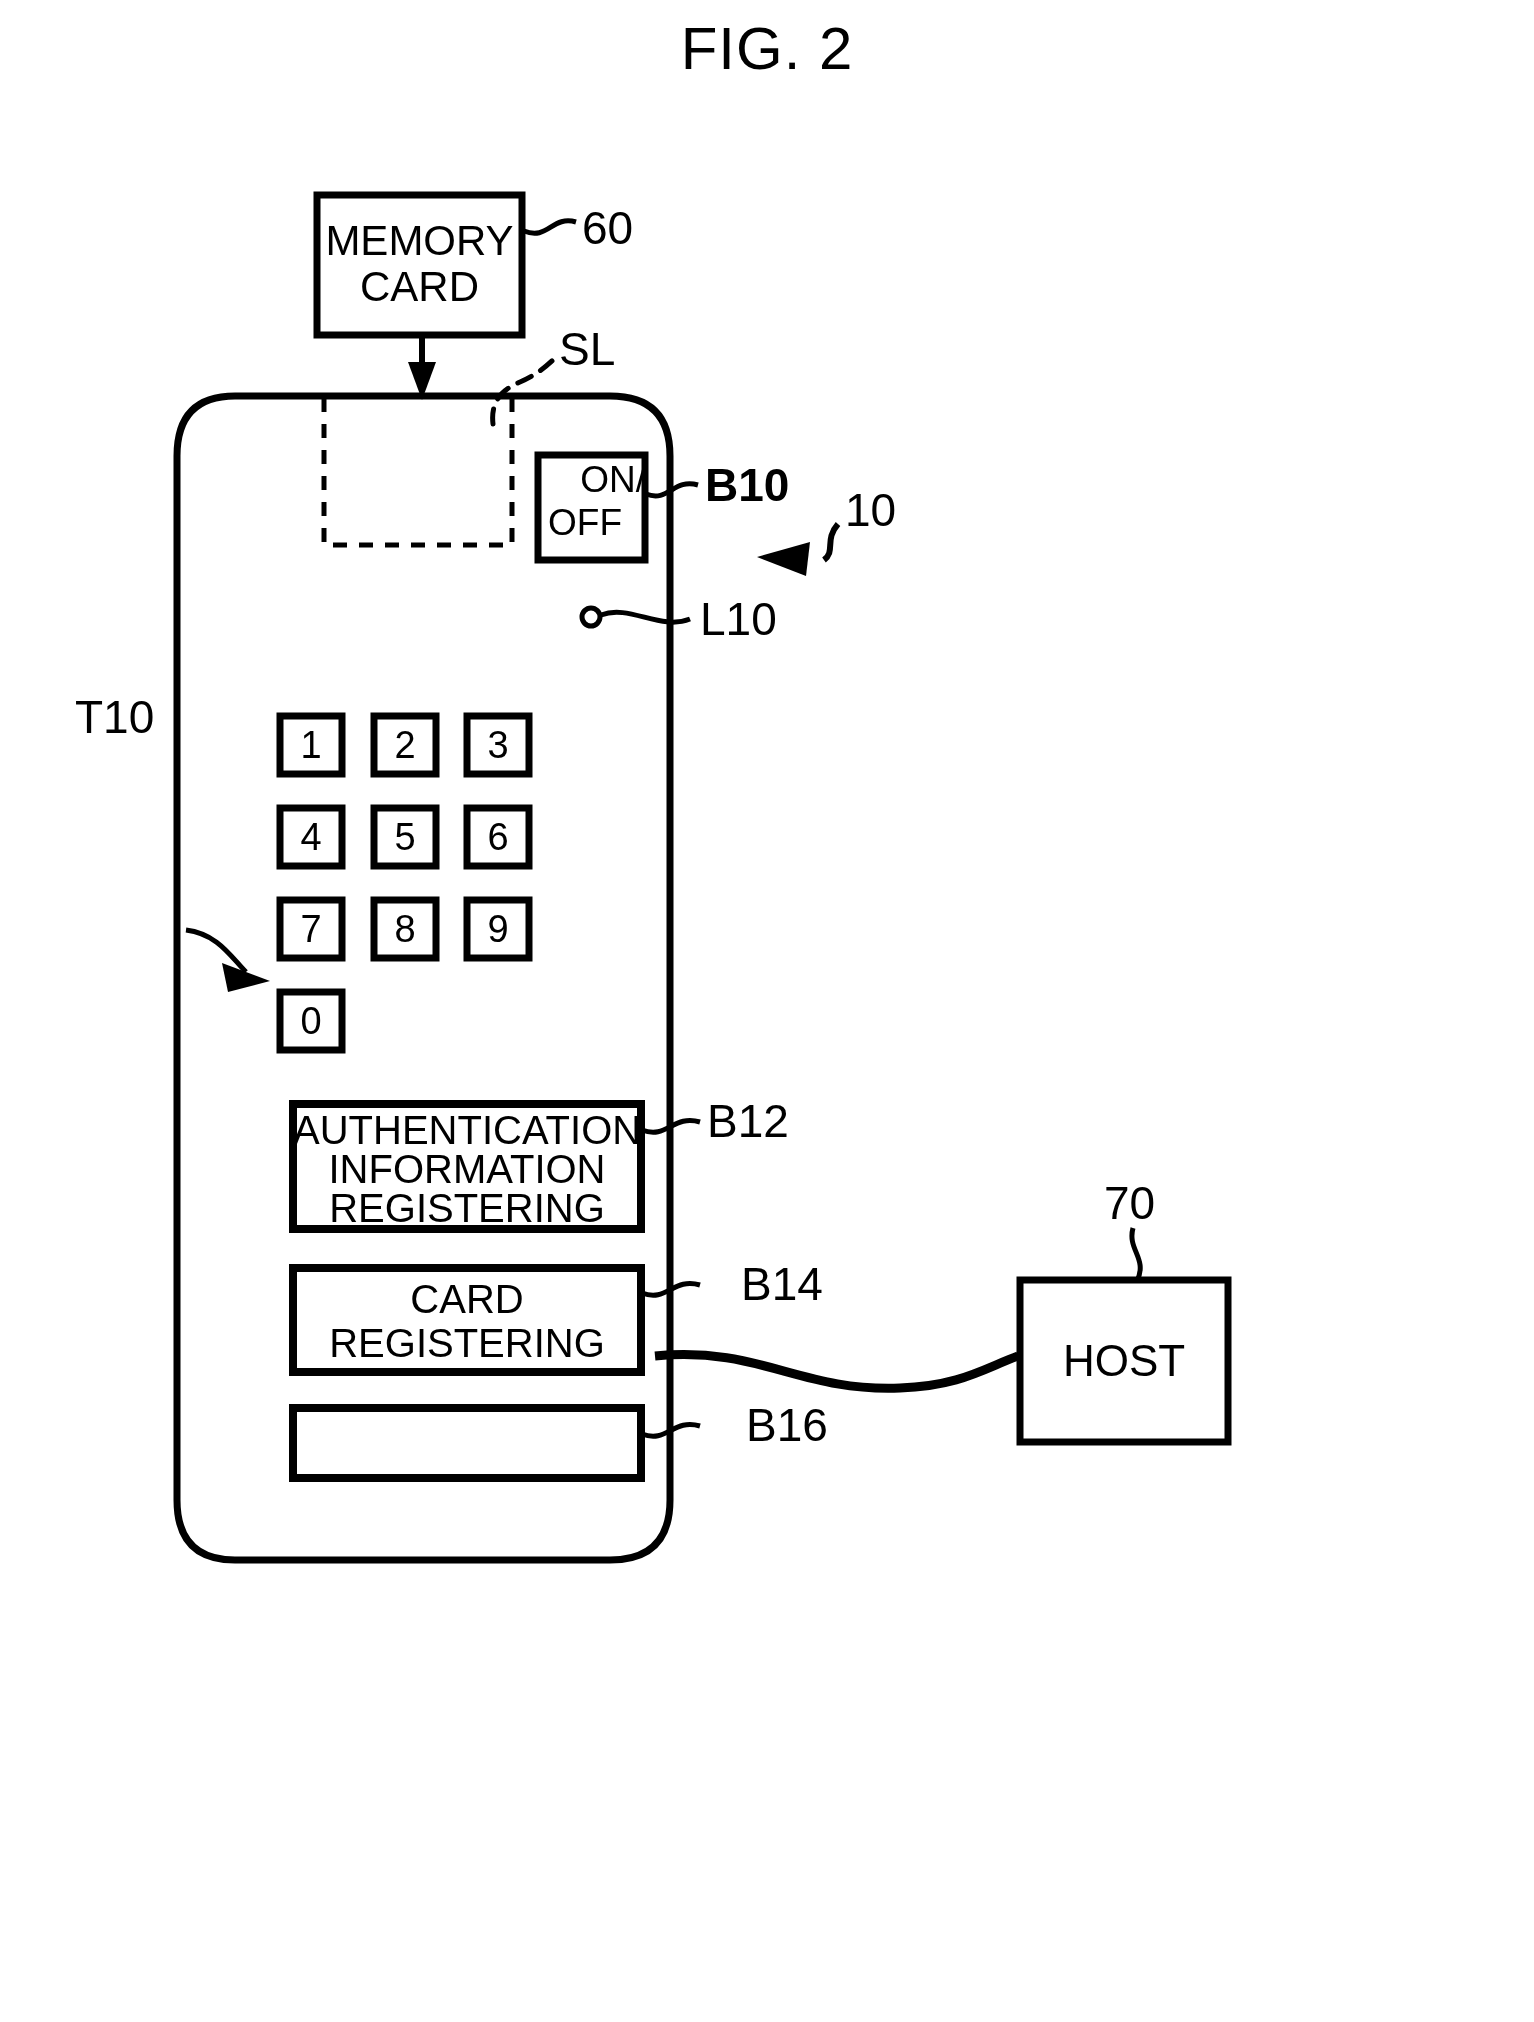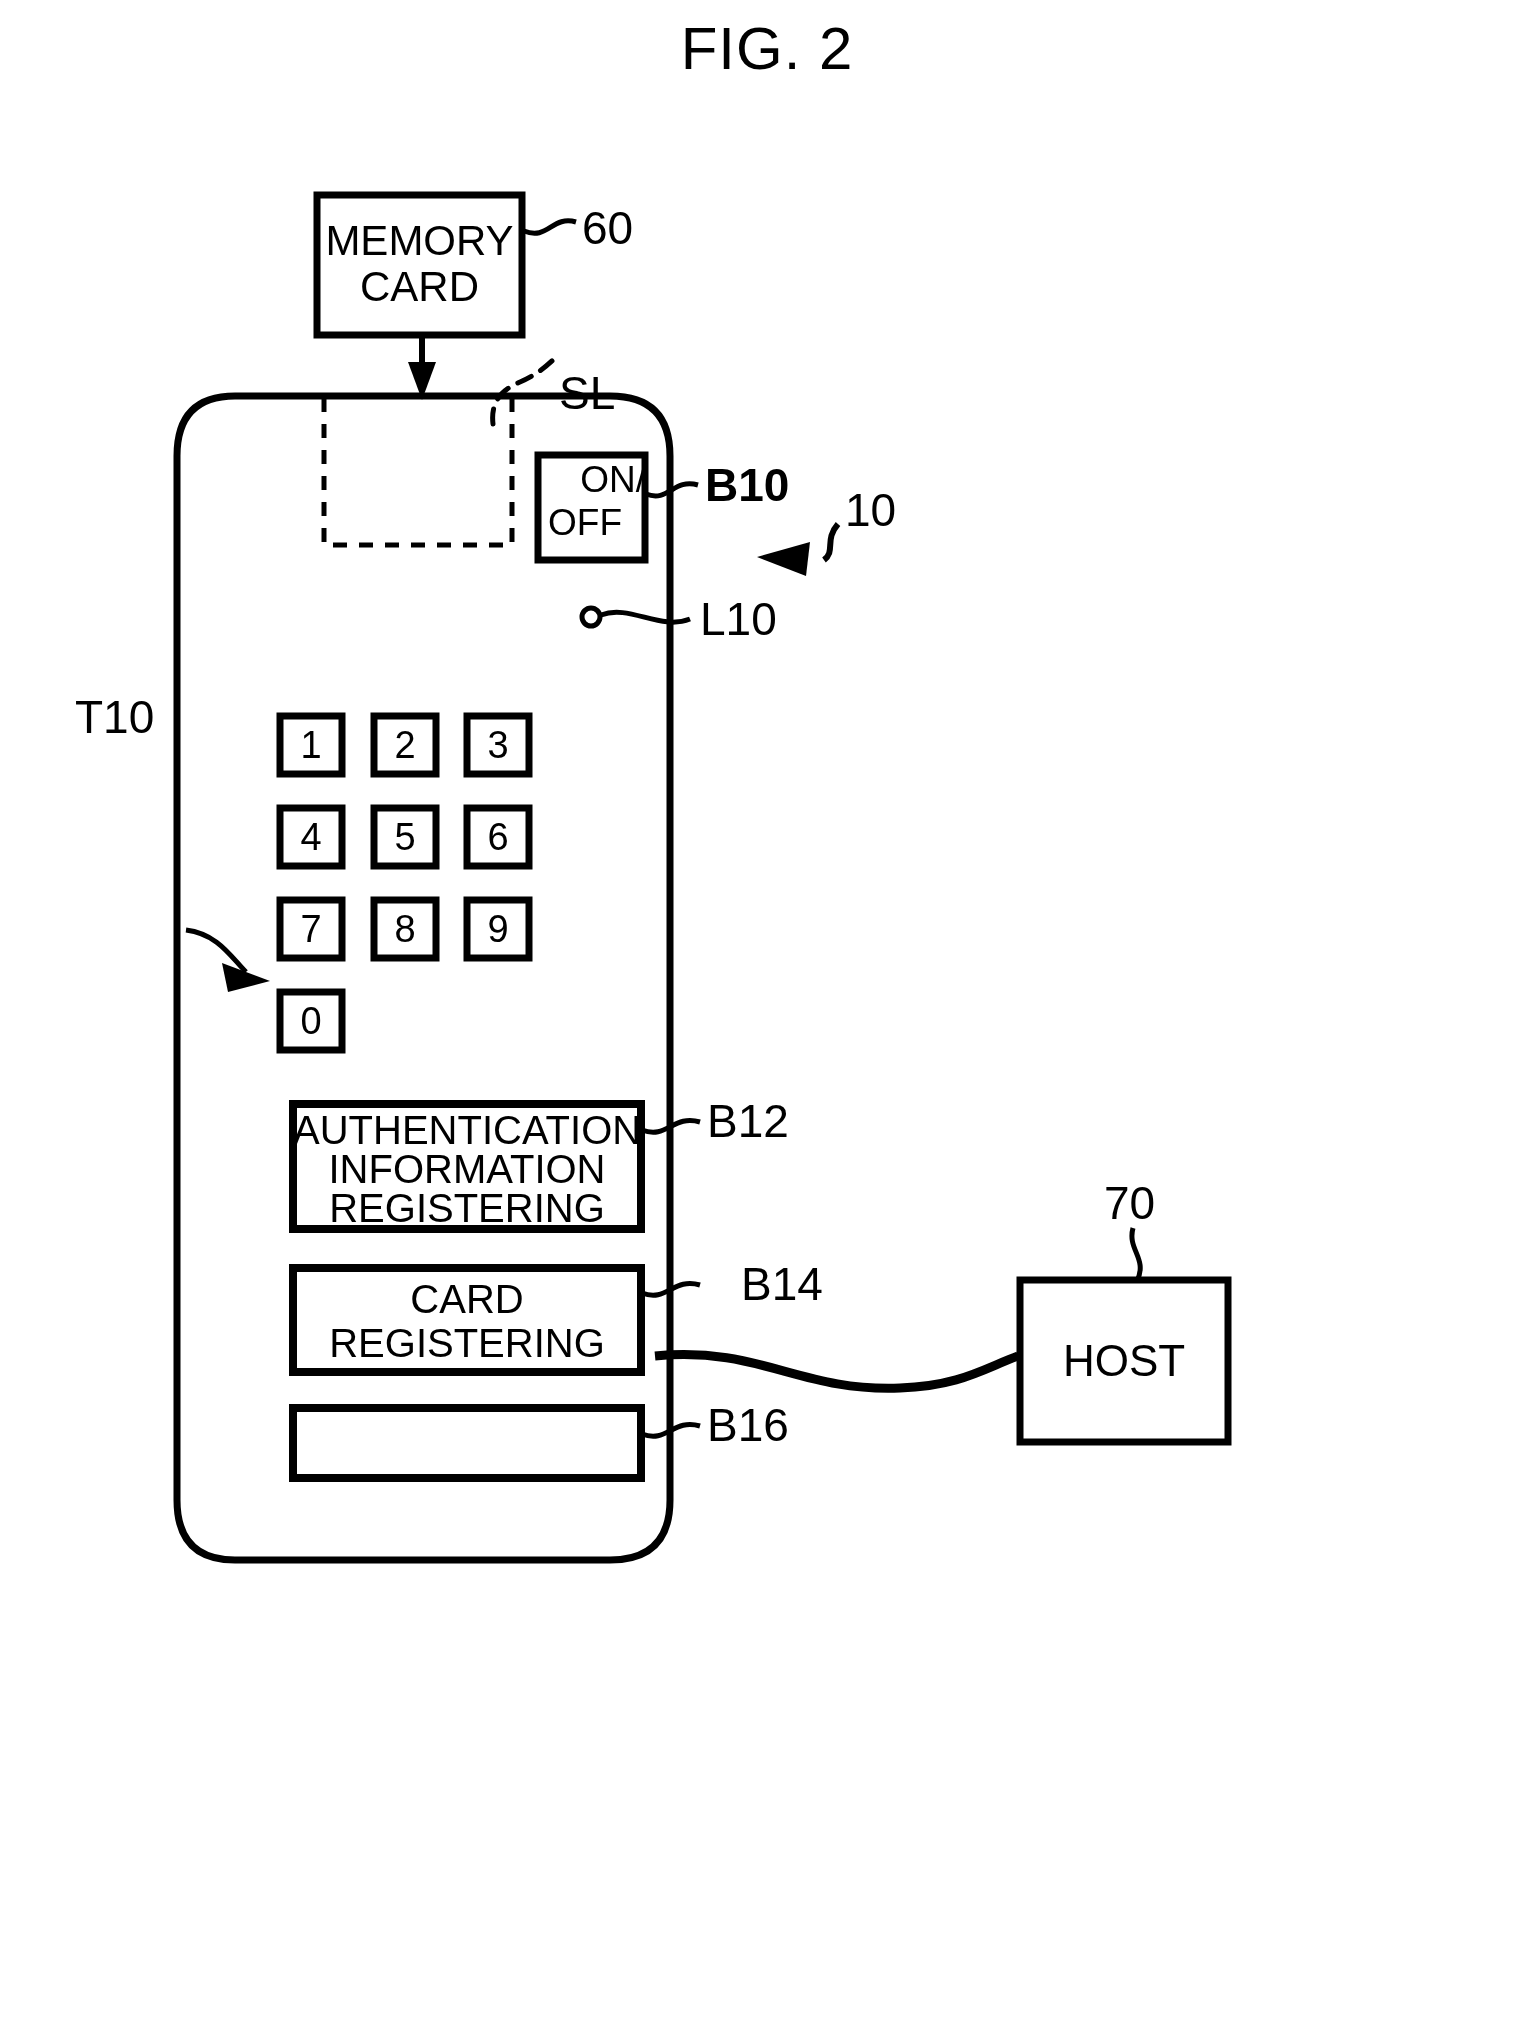--- a/index.html
+++ b/index.html
@@ -133,21 +133,21 @@
     <path d="M 1137 1281 C 1148 1258 1127 1250 1133 1228" fill="none" stroke="#000" stroke-width="5"></path>
 
   </svg>
 
   <div class="txt fig-title" style="left:0; top:18px; width:1534px; text-align:center;">FIG. 2</div>
 
   <div class="txt box-label" style="left:317px; top:220px; width:205px;">MEMORY</div>
   <div class="txt box-label" style="left:317px; top:266px; width:205px;">CARD</div>
   <div class="txt ref-num" style="left:582px; top:197px;margin-top:8px;">60</div>
 
-  <div class="txt ref-num" style="left:559px; top:326px;margin-top:44px;">SL</div>
+  <div class="txt ref-num" style="left:559px; top:326px;">SL</div>
 
   <div class="txt onoff-label" style="left:548px; top:461px; width:98px;text-align:right;">ON/</div>
   <div class="txt onoff-label" style="left:548px; top:504px; width:98px;">OFF</div>
   <div class="txt ref-num" style="left:705px; top:462px;font-weight:bold;">B10</div>
 
   <div class="txt ref-num" style="left:845px; top:487px;">10</div>
 
   <div class="txt ref-num" style="left:700px; top:596px;">L10</div>
 
   <div class="txt ref-num" style="left:75px; top:694px;">T10</div>
@@ -168,18 +168,18 @@
 
   <div class="txt btn-label" style="left:293px; top:1110px; width:348px;">AUTHENTICATION</div>
   <div class="txt btn-label" style="left:293px; top:1149px; width:348px;">INFORMATION</div>
   <div class="txt btn-label" style="left:293px; top:1188px; width:348px;">REGISTERING</div>
   <div class="txt ref-num" style="left:707px; top:1098px;">B12</div>
 
   <div class="txt btn-label" style="left:293px; top:1279px; width:348px;">CARD</div>
   <div class="txt btn-label" style="left:293px; top:1323px; width:348px;">REGISTERING</div>
   <div class="txt ref-num" style="left:741px; top:1261px;">B14</div>
 
-  <div class="txt ref-num" style="left:707px; top:1402px;text-align:center;">B16</div>
+  <div class="txt ref-num" style="left:746px; top:1402px;text-align:center;">B16</div>
 
   <div class="txt host-label centerer" style="left:1020px; top:1280px; width:208px; height:162px;">HOST</div>
   <div class="txt ref-num" style="left:1104px; top:1180px;">70</div>
 
 </div>
 
 </body></html>

